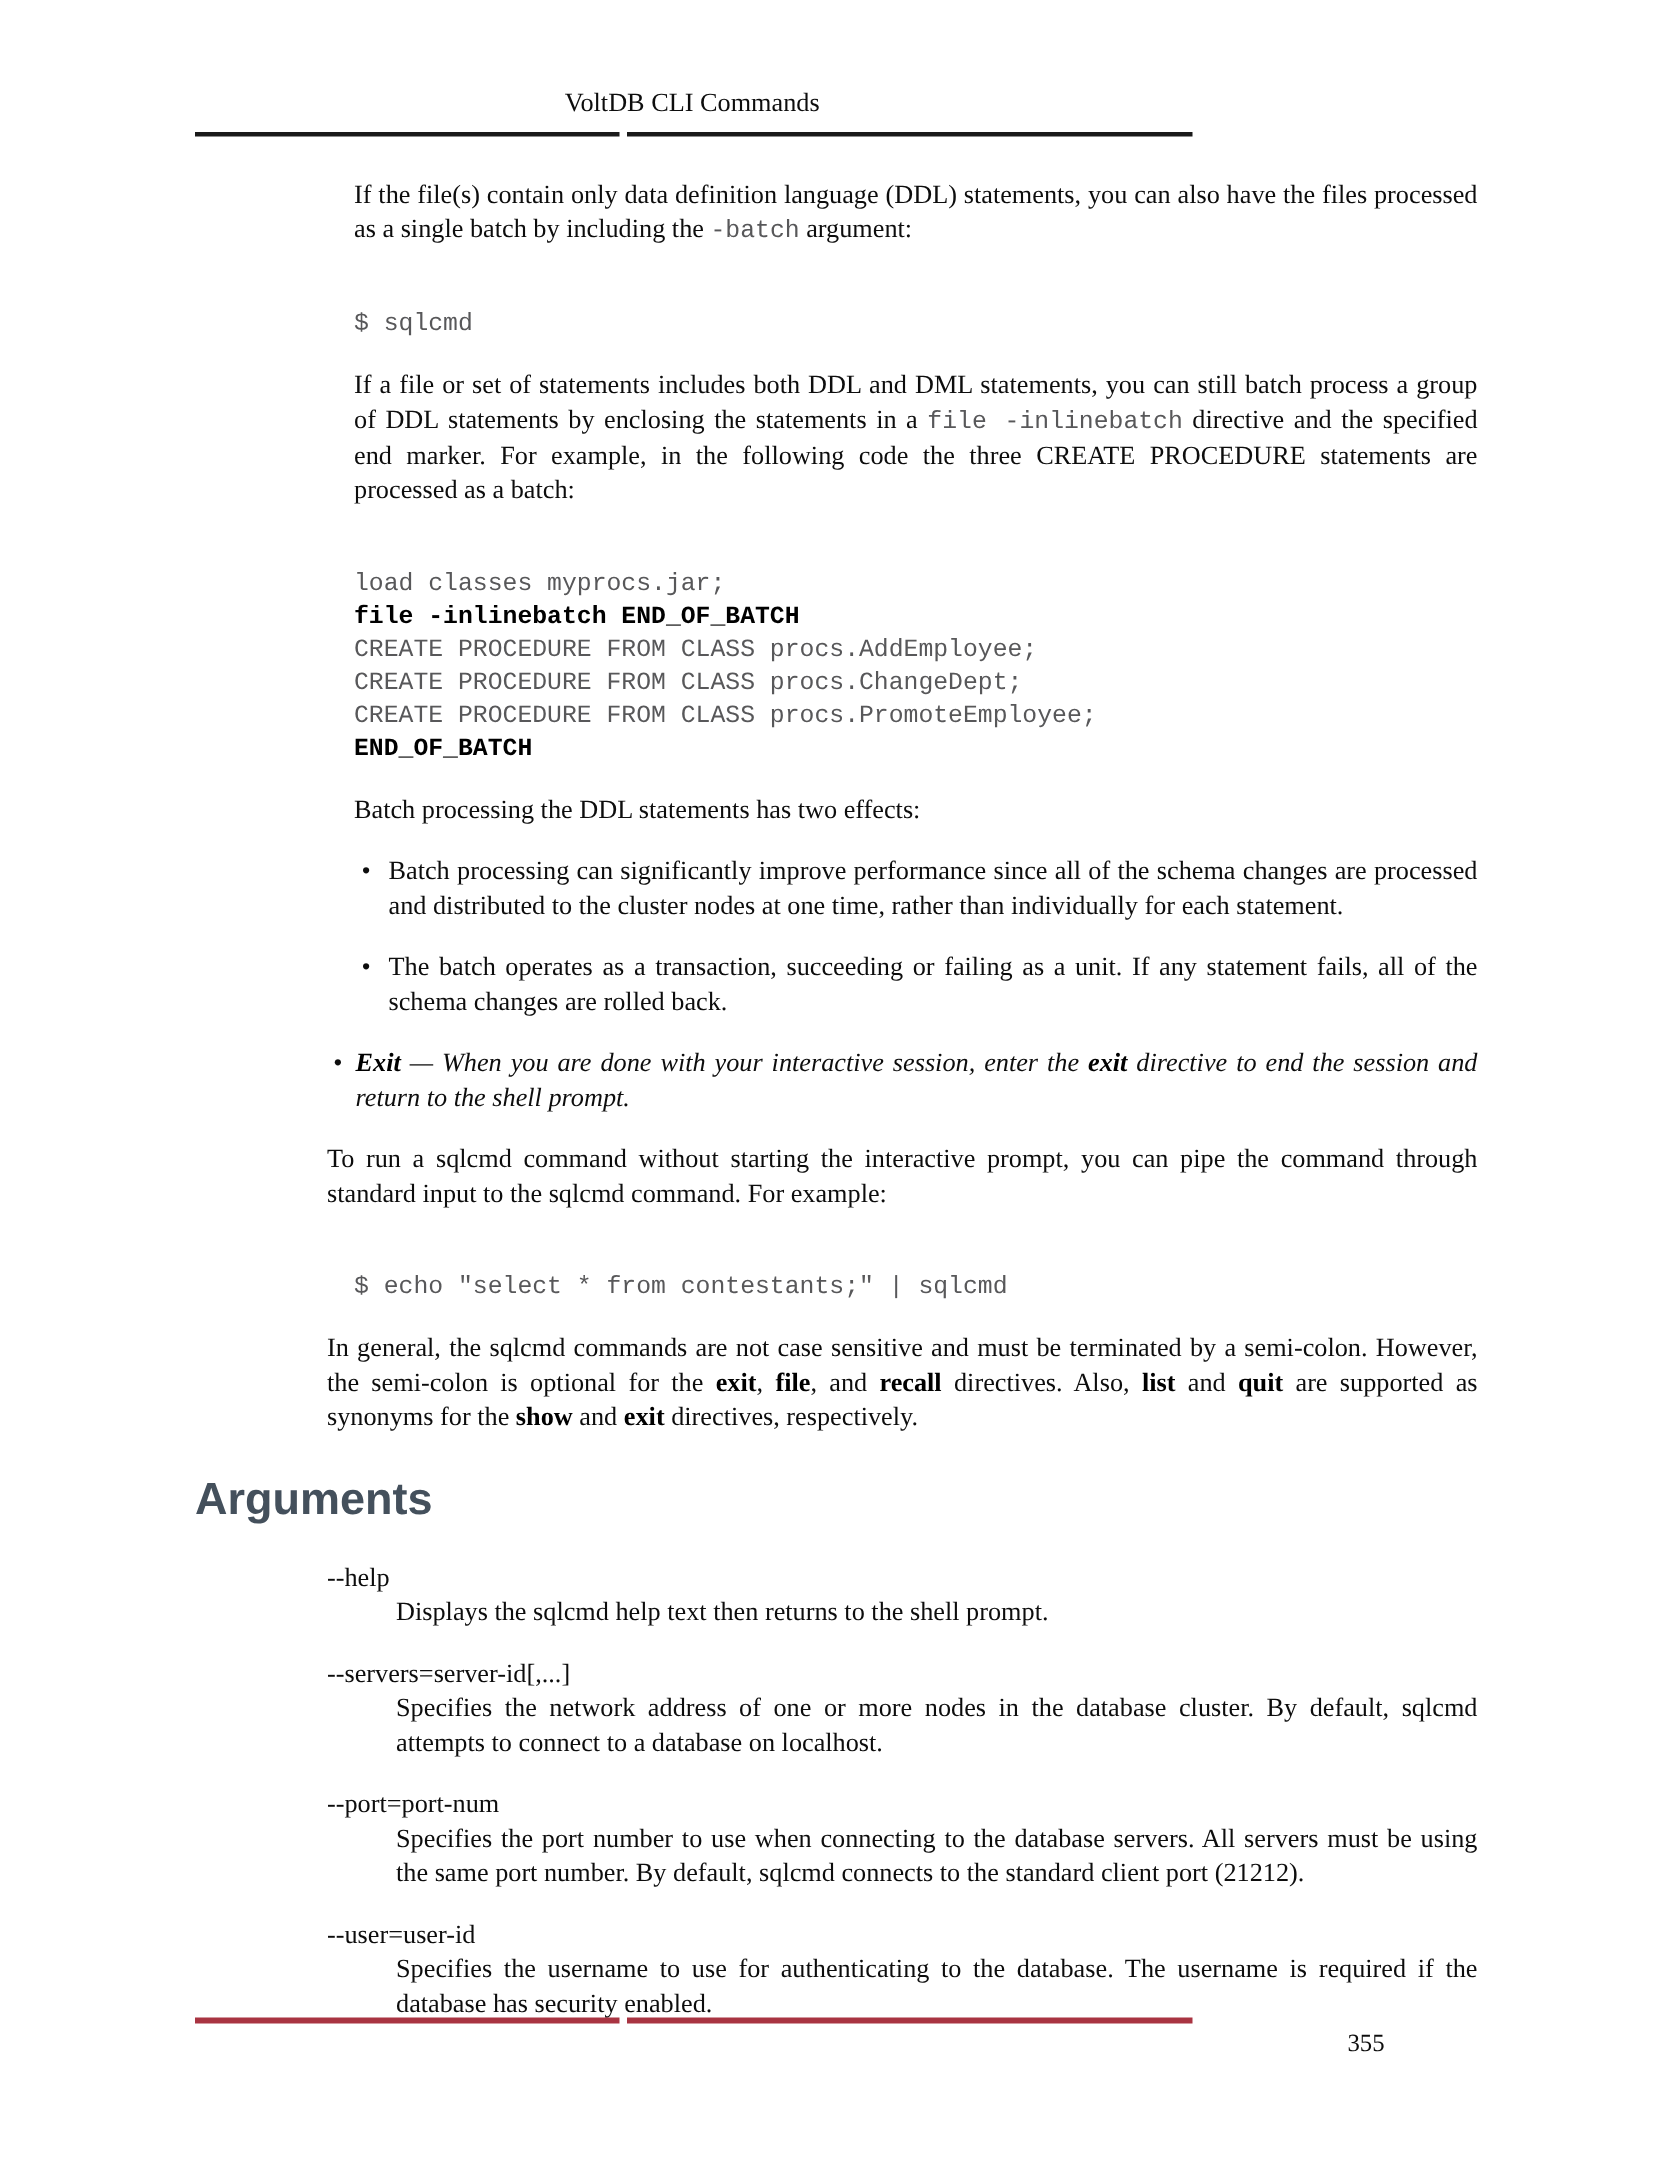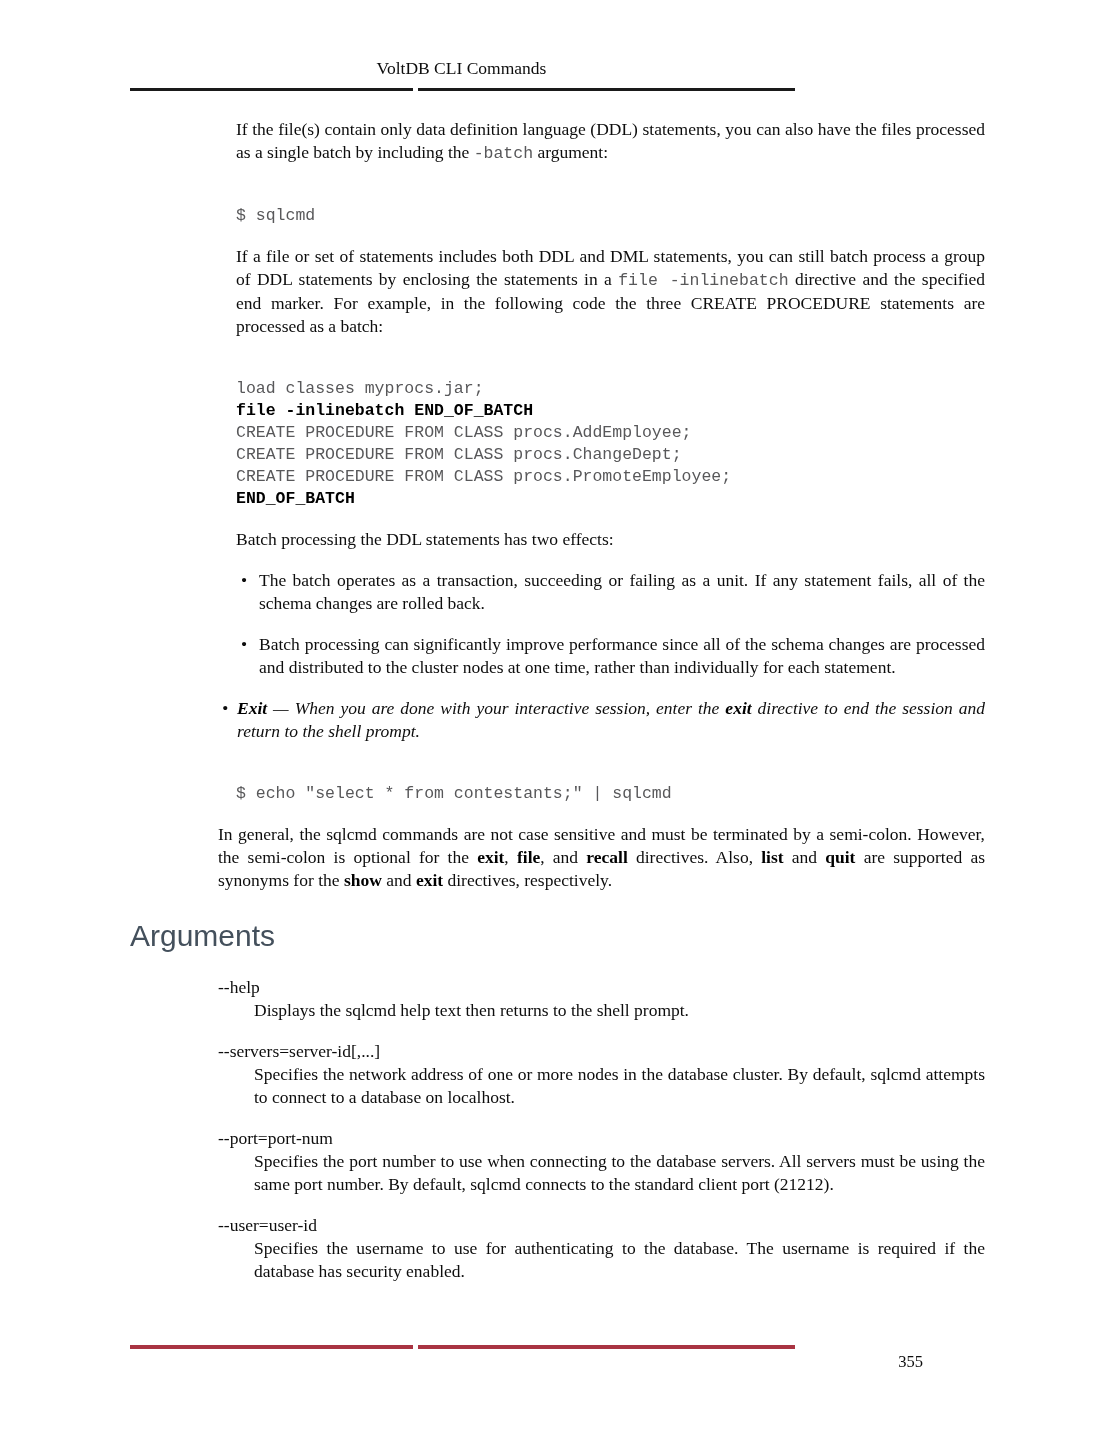--- a/index.html
+++ b/index.html
@@ -71,29 +71,29 @@
   
   .bullet-inner { position: relative; margin-left: 18px; padding-left: 23px; }
   .bullet-outer { position: relative; padding-left: 19px; font-style: italic; }
   .bullet-inner > .marker { position: absolute; left: 5px; top: 0; line-height: 23px; }
   .bullet-outer > .marker { position: absolute; left: 4px; top: 0; line-height: 23px; }
   .marker::before { content: "\2022"; }
 
   
   h1.section-heading {
     font-family: "Liberation Sans", sans-serif;
-    font-weight: normal; font-size: 30px; line-height: 36px;
+    font-weight: bold; font-size: 30px; line-height: 36px;
     color: var(--heading-color);
     margin-left: -88px; margin-top: 26px; margin-bottom: 22px;
   }
 
   
   .arg-entry { margin-bottom: 18px; }
   .arg-term { line-height: 23px; color: var(--body-color); }
-  .arg-desc { margin-left: 36px; line-height: 23px; text-align: justify; color: var(--body-color); }
+  .arg-desc { margin-left: 46px; line-height: 23px; text-align: justify; color: var(--body-color); }
 </style>
 </head>
 <body>
 
 <div class="page">
 
   <div class="running-header">VoltDB CLI Commands</div>
   <div class="rule rule-header">
     <div class="seg-left"></div>
     <div class="seg-right"></div>
@@ -106,33 +106,34 @@
     <pre class="code-block block"><div><span>$ sqlcmd</span></div></pre>
 
     <p class="body-text indent block"><span>If a file or set of statements includes both DDL and DML statements, you can still batch process a group of DDL statements by enclosing the statements in a </span><span class="seg-mono">file -inlinebatch</span><span> directive and the specified end marker. For example, in the following code the three CREATE PROCEDURE statements are processed as a batch:</span></p>
 
     <pre class="code-block block"><div><span>load classes myprocs.jar;</span></div><div><span class="seg-bold">file -inlinebatch END_OF_BATCH</span></div><div><span>CREATE PROCEDURE FROM CLASS procs.AddEmployee;</span></div><div><span>CREATE PROCEDURE FROM CLASS procs.ChangeDept;</span></div><div><span>CREATE PROCEDURE FROM CLASS procs.PromoteEmployee;</span></div><div><span class="seg-bold">END_OF_BATCH</span></div></pre>
 
     <p class="body-text indent block"><span>Batch processing the DDL statements has two effects:</span></p>
 
     <div class="bullet-inner block">
       <span class="marker"></span>
-      <p class="body-text"><span>The batch operates as a transaction, succeeding or failing as a unit. If any statement fails, all of the schema changes are rolled back.</span></p>
+      <p class="body-text"><span>Batch processing can significantly improve performance since all of the schema changes are processed and distributed to the cluster nodes at one time, rather than individually for each statement.</span></p>
     </div>
 
     <div class="bullet-inner block">
       <span class="marker"></span>
-      <p class="body-text"><span>Batch processing can significantly improve performance since all of the schema changes are processed and distributed to the cluster nodes at one time, rather than individually for each statement.</span></p>
+      <p class="body-text"><span>The batch operates as a transaction, succeeding or failing as a unit. If any statement fails, all of the schema changes are rolled back.</span></p>
     </div>
 
     <div class="bullet-outer block">
       <span class="marker"></span>
       <p class="body-text"><span class="seg-bold">Exit</span><span> — When you are done with your interactive session, enter the </span><span class="seg-bold">exit</span><span> directive to end the session and return to the shell prompt.</span></p>
     </div>
 
+    <p class="body-text block"><span>To run a sqlcmd command without starting the interactive prompt, you can pipe the command through standard input to the sqlcmd command. For example:</span></p>
 
     <pre class="code-block block"><div><span>$ echo "select * from contestants;" | sqlcmd</span></div></pre>
 
     <p class="body-text block"><span>In general, the sqlcmd commands are not case sensitive and must be terminated by a semi-colon. However, the semi-colon is optional for the </span><span class="seg-bold">exit</span><span>, </span><span class="seg-bold">file</span><span>, and </span><span class="seg-bold">recall</span><span> directives. Also, </span><span class="seg-bold">list</span><span> and </span><span class="seg-bold">quit</span><span> are supported as synonyms for the </span><span class="seg-bold">show</span><span> and </span><span class="seg-bold">exit</span><span> directives, respectively.</span></p>
 
     <h1 class="section-heading">Arguments</h1>
 
     <div class="arg-entry">
       <div class="arg-term"><span>--help</span></div>
       <div class="arg-desc"><span>Displays the sqlcmd help text then returns to the shell prompt.</span></div>

